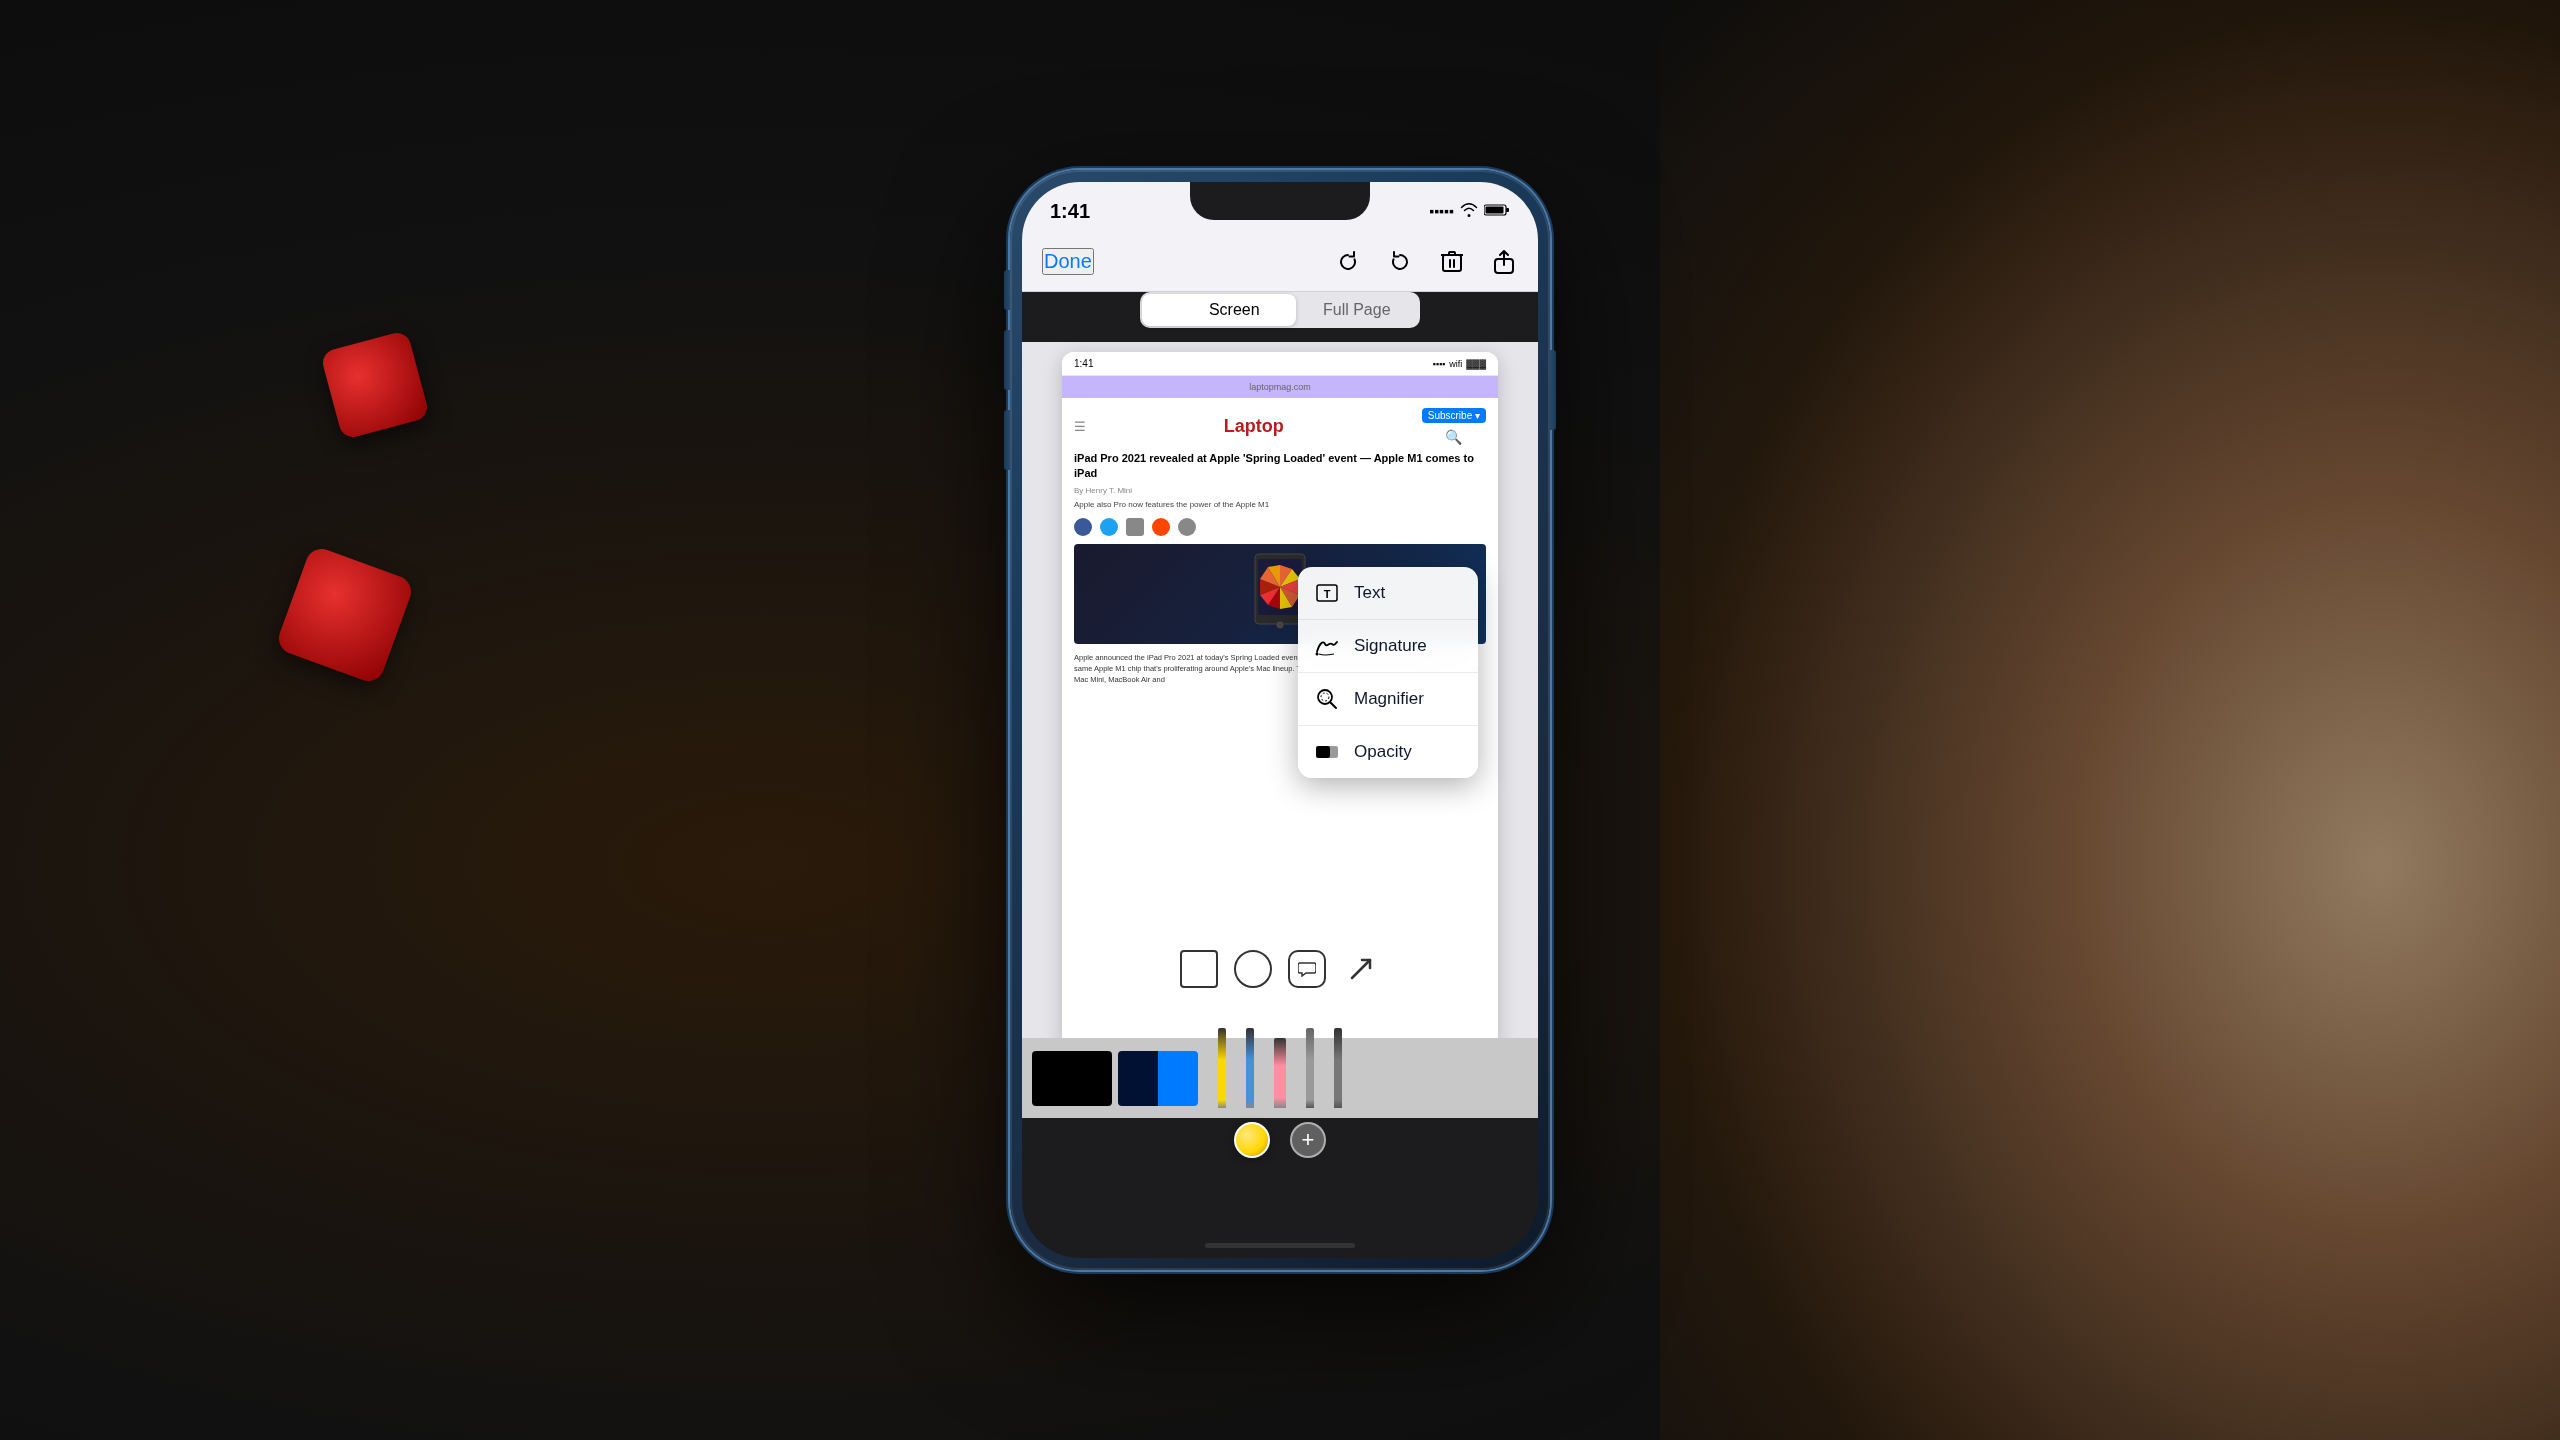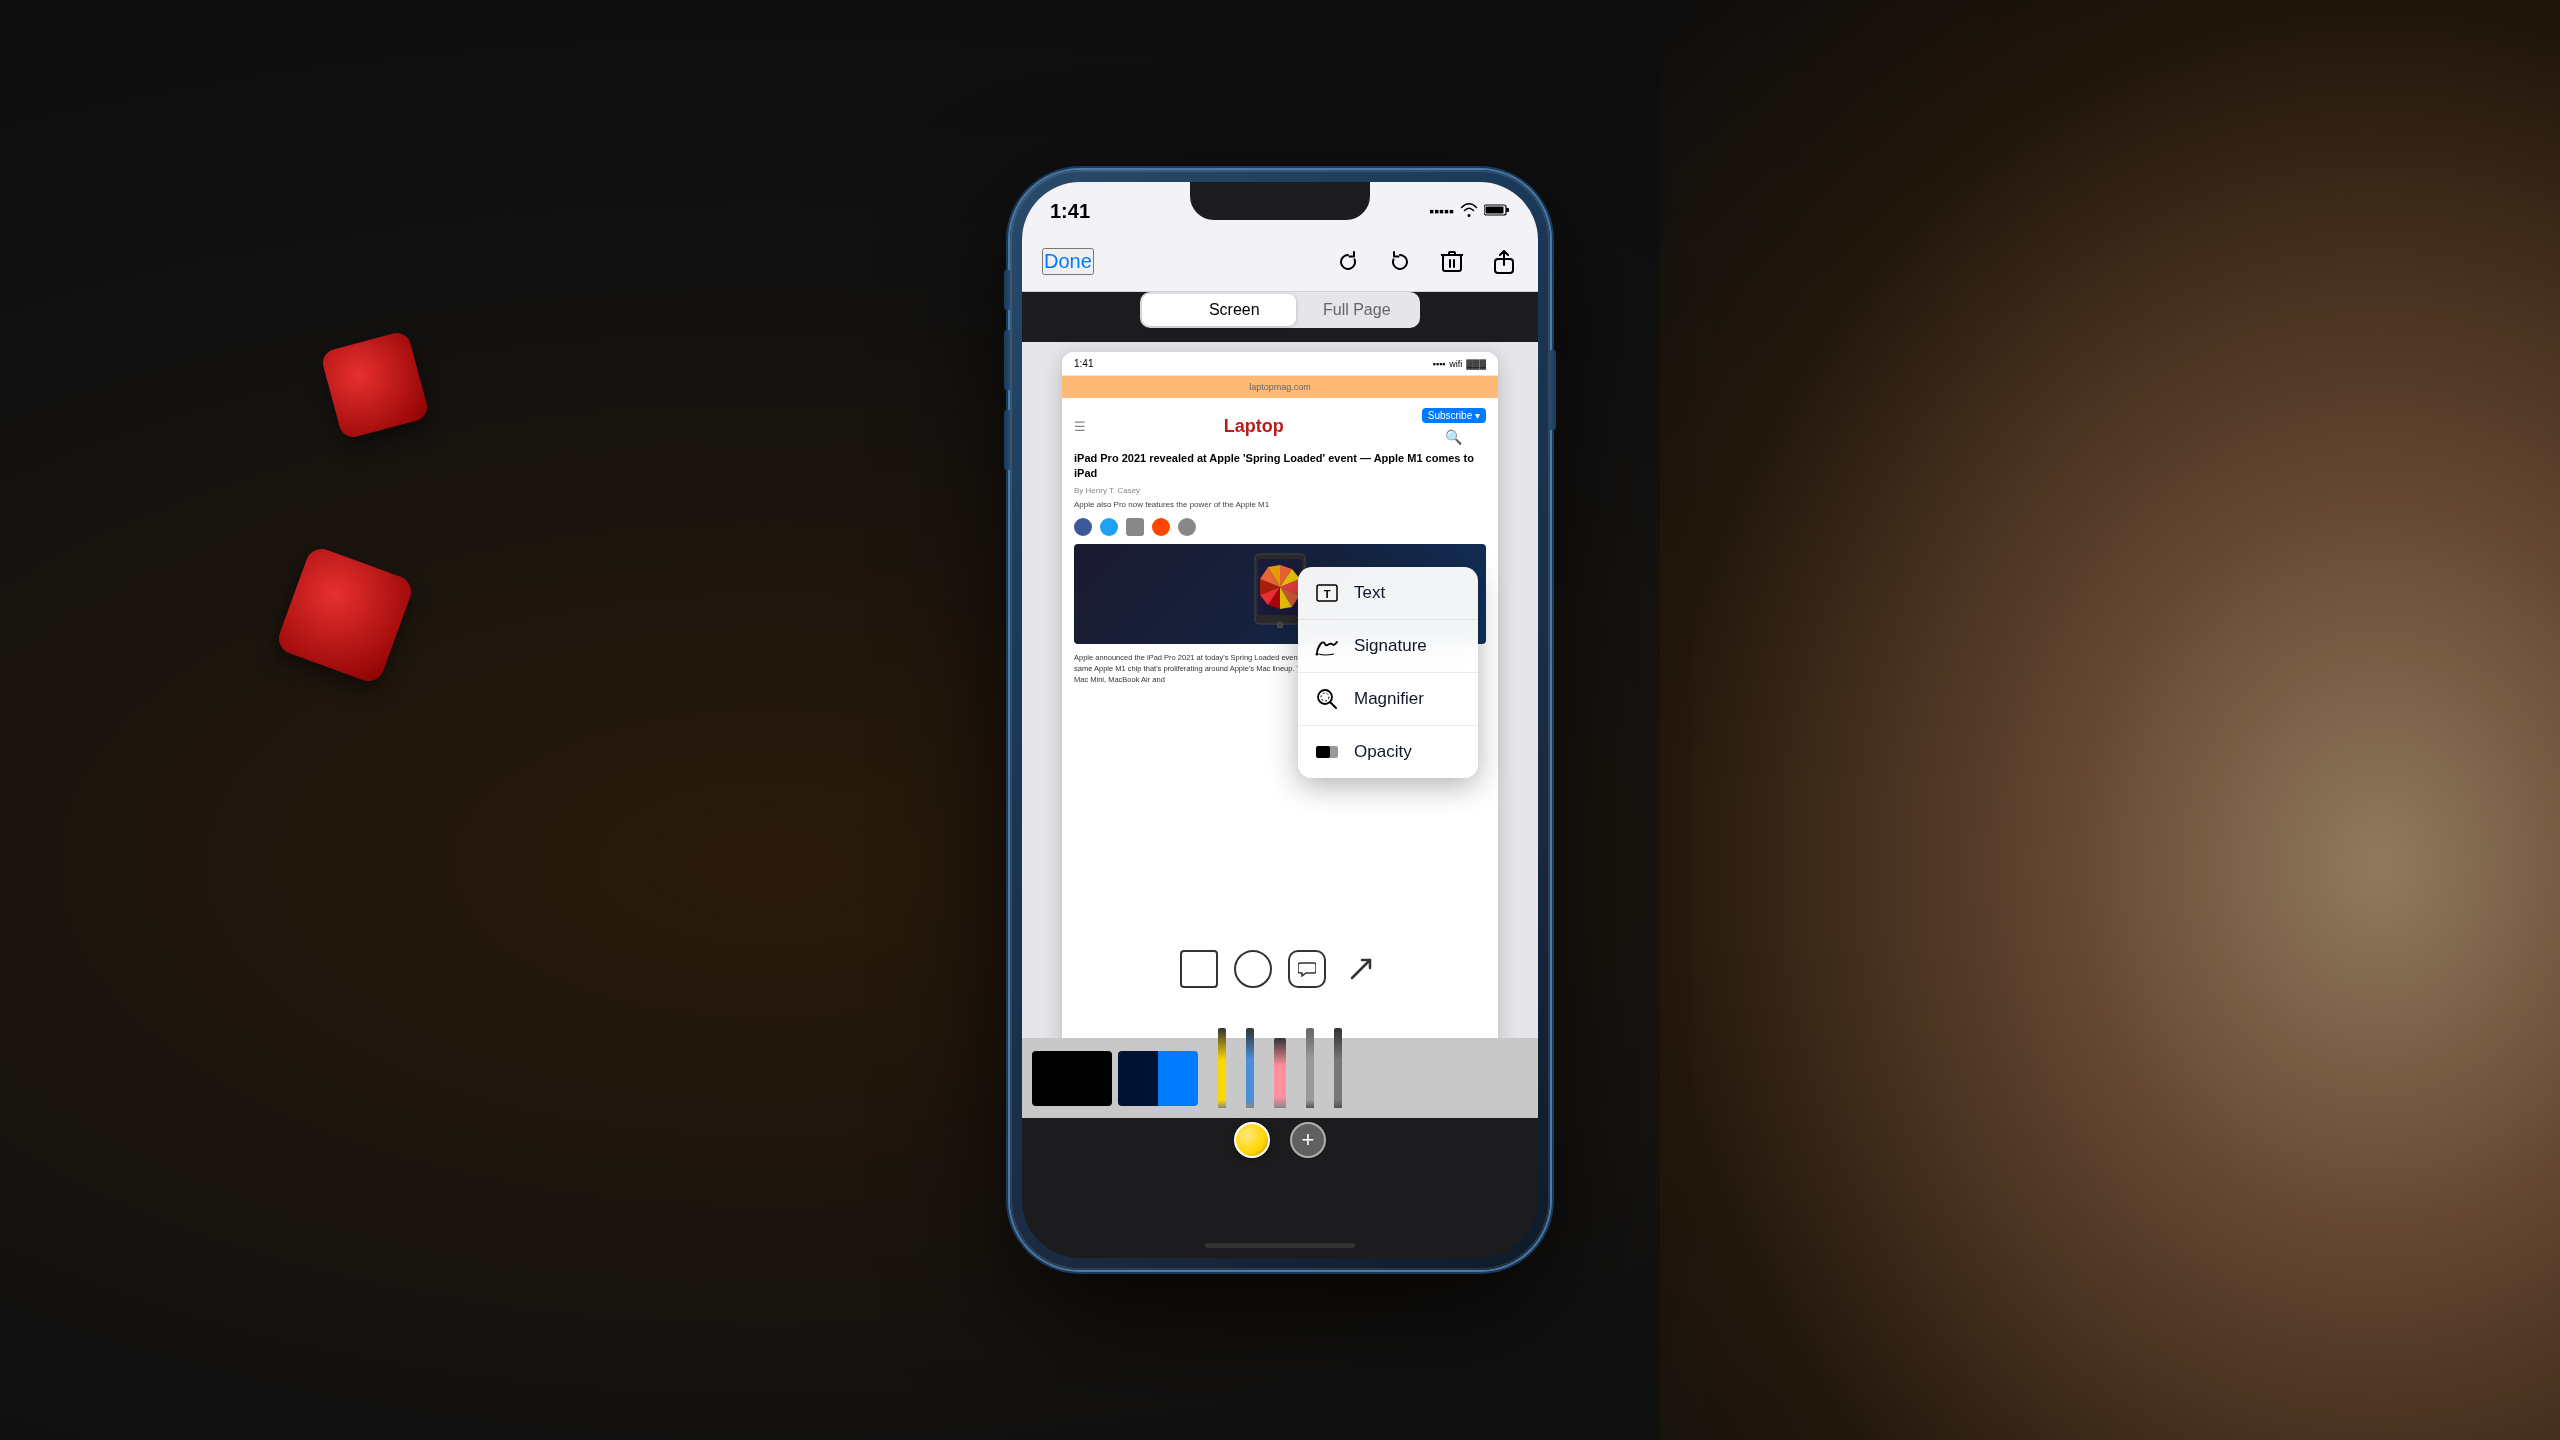--- a/index.html
+++ b/index.html
@@ -209,21 +209,21 @@
       align-items: center;
       justify-content: space-between;
       padding: 0 12px;
       font-size: 10px;
       color: #000;
       border-bottom: 1px solid #e5e5ea;
     }
 
     .inner-url-bar {
       height: 22px;
-      background: #fdba74;
+      background: #c4b5fd;
       display: flex;
       align-items: center;
       justify-content: center;
       font-size: 9px;
       color: #666;
       text-align: right;
     }
 
     .article-content {
       padding: 10px 12px;
@@ -642,21 +642,21 @@
         <div class="article-content">
           <div class="article-site-header">
             <span style="font-size:13px;color:#888;">☰</span>
             <span class="site-name">Laptop</span>
             <div style="display:flex;align-items:center;gap:6px;flex-direction:column;">
               <span style="font-size:10px;padding:2px 6px;background:#007aff;color:#fff;border-radius:4px;">Subscribe ▾</span>
               <span style="font-size:14px;">🔍</span>
             </div>
           </div>
           <div class="article-title">iPad Pro 2021 revealed at Apple 'Spring Loaded' event — Apple M1 comes to iPad</div>
-          <div class="article-byline">By Henry T. Casey</div>
+          <div class="article-byline">By Henry T. Mini</div>
           <div class="article-excerpt">Apple also Pro now features the power of the Apple M1</div>
           <div class="social-icons">
             <div class="social-icon" style="background:#3b5998;"></div>
             <div class="social-icon twitter"></div>
             <div class="social-icon copy"></div>
             <div class="social-icon reddit"></div>
             <div class="social-icon more"></div>
           </div>
 
           <div class="hero-image">

